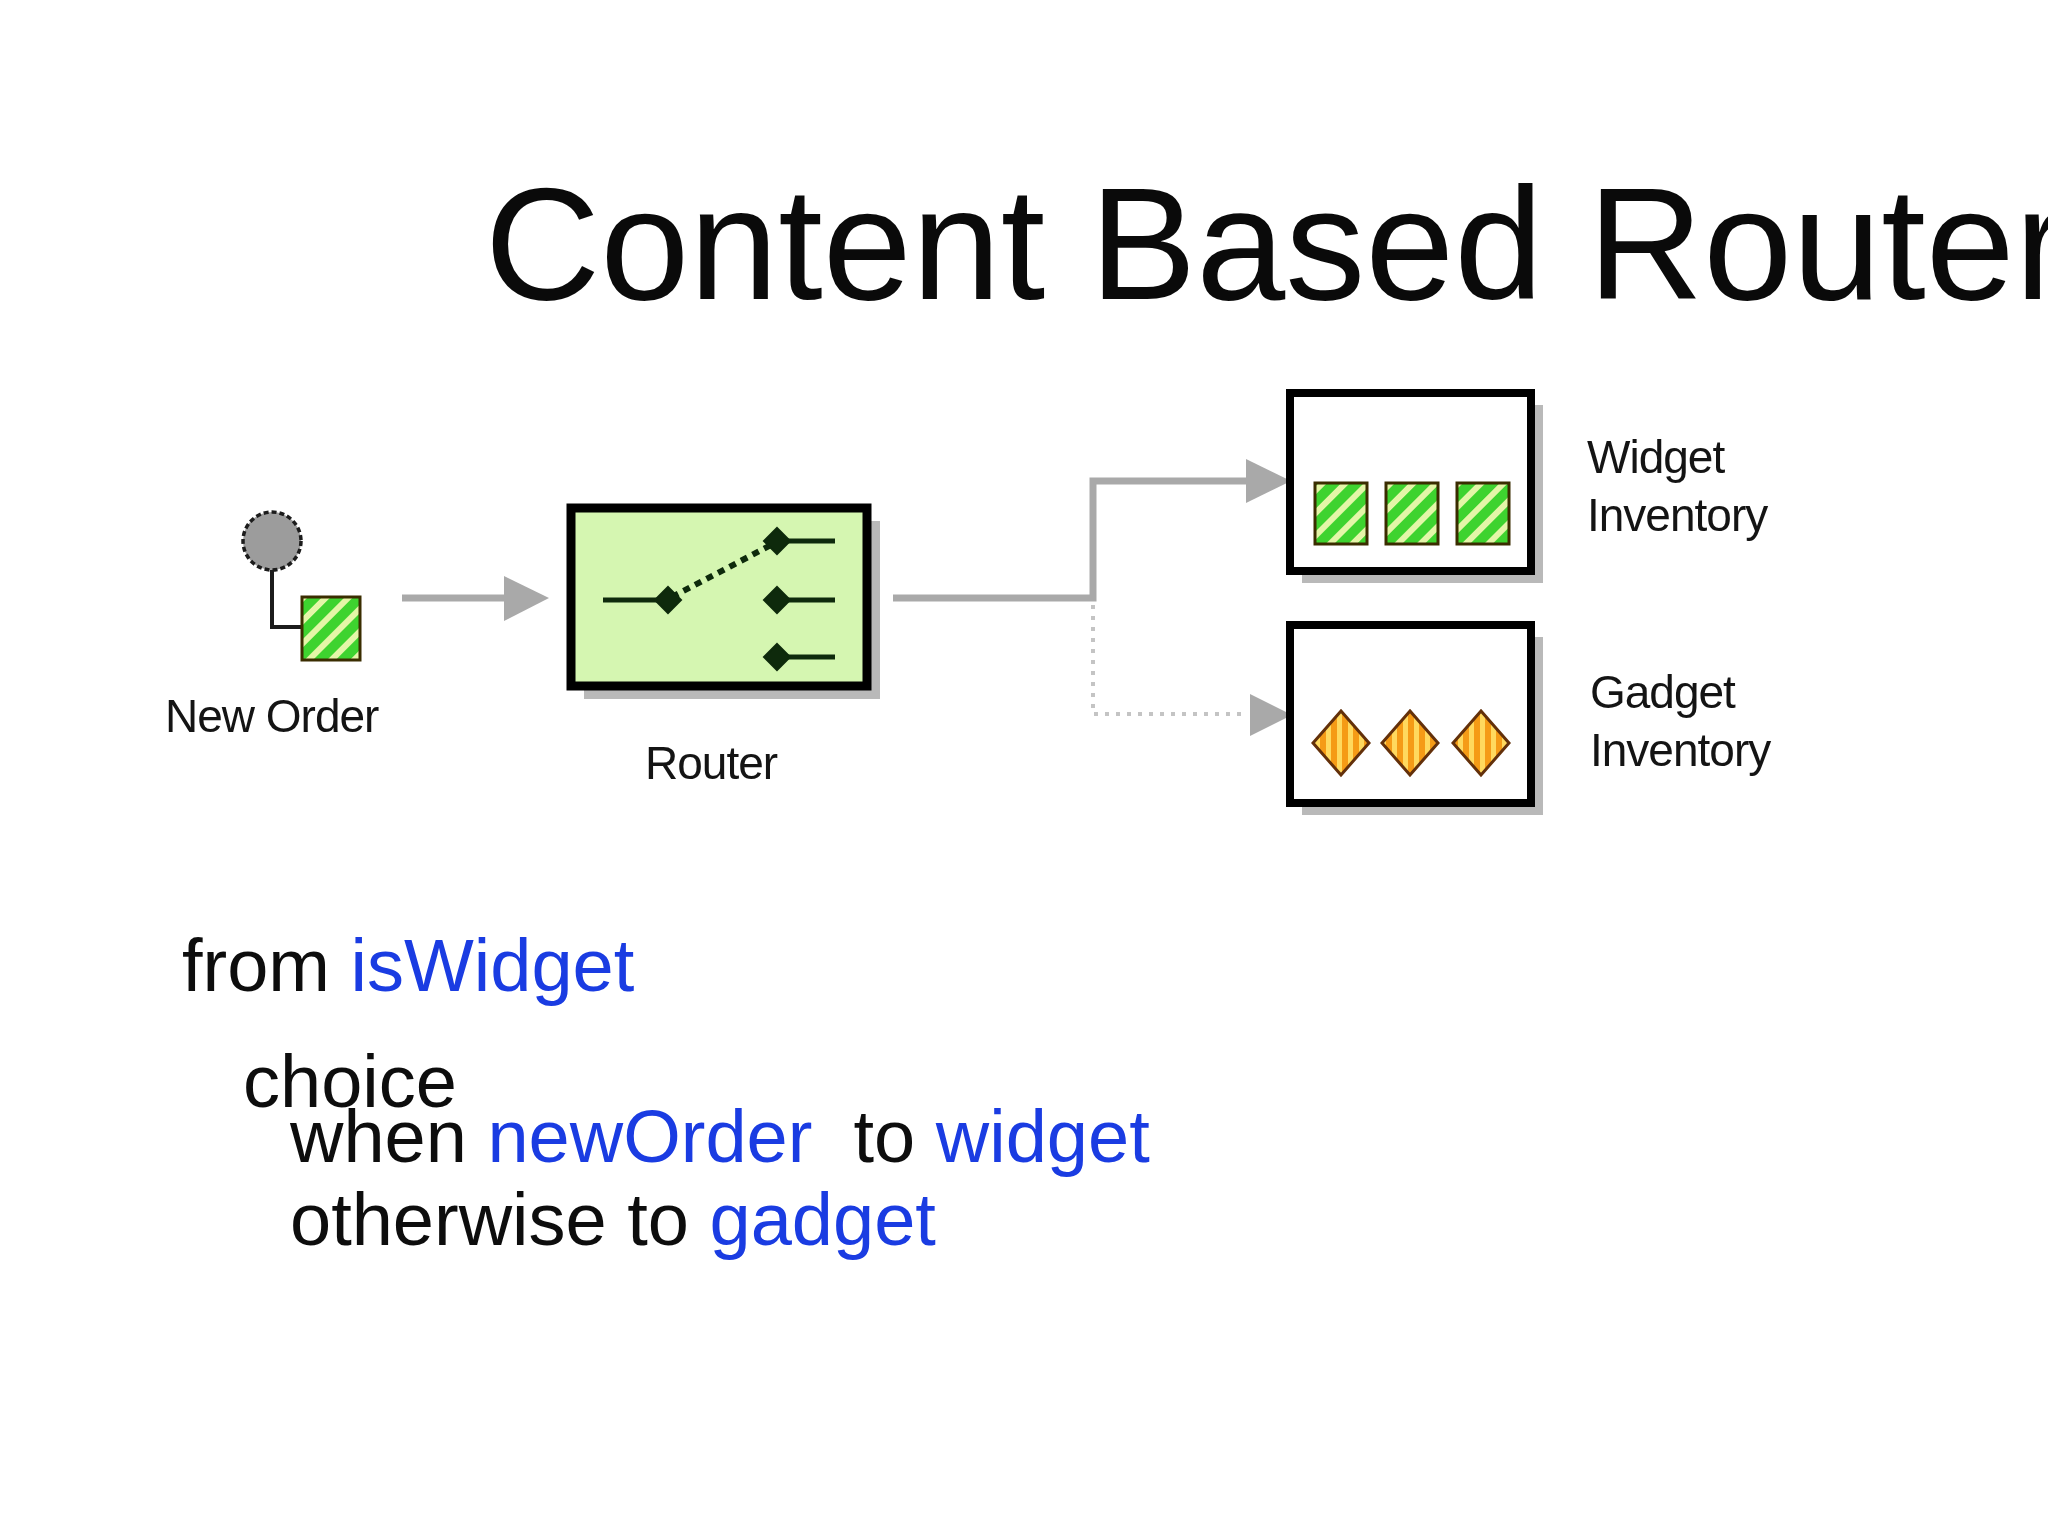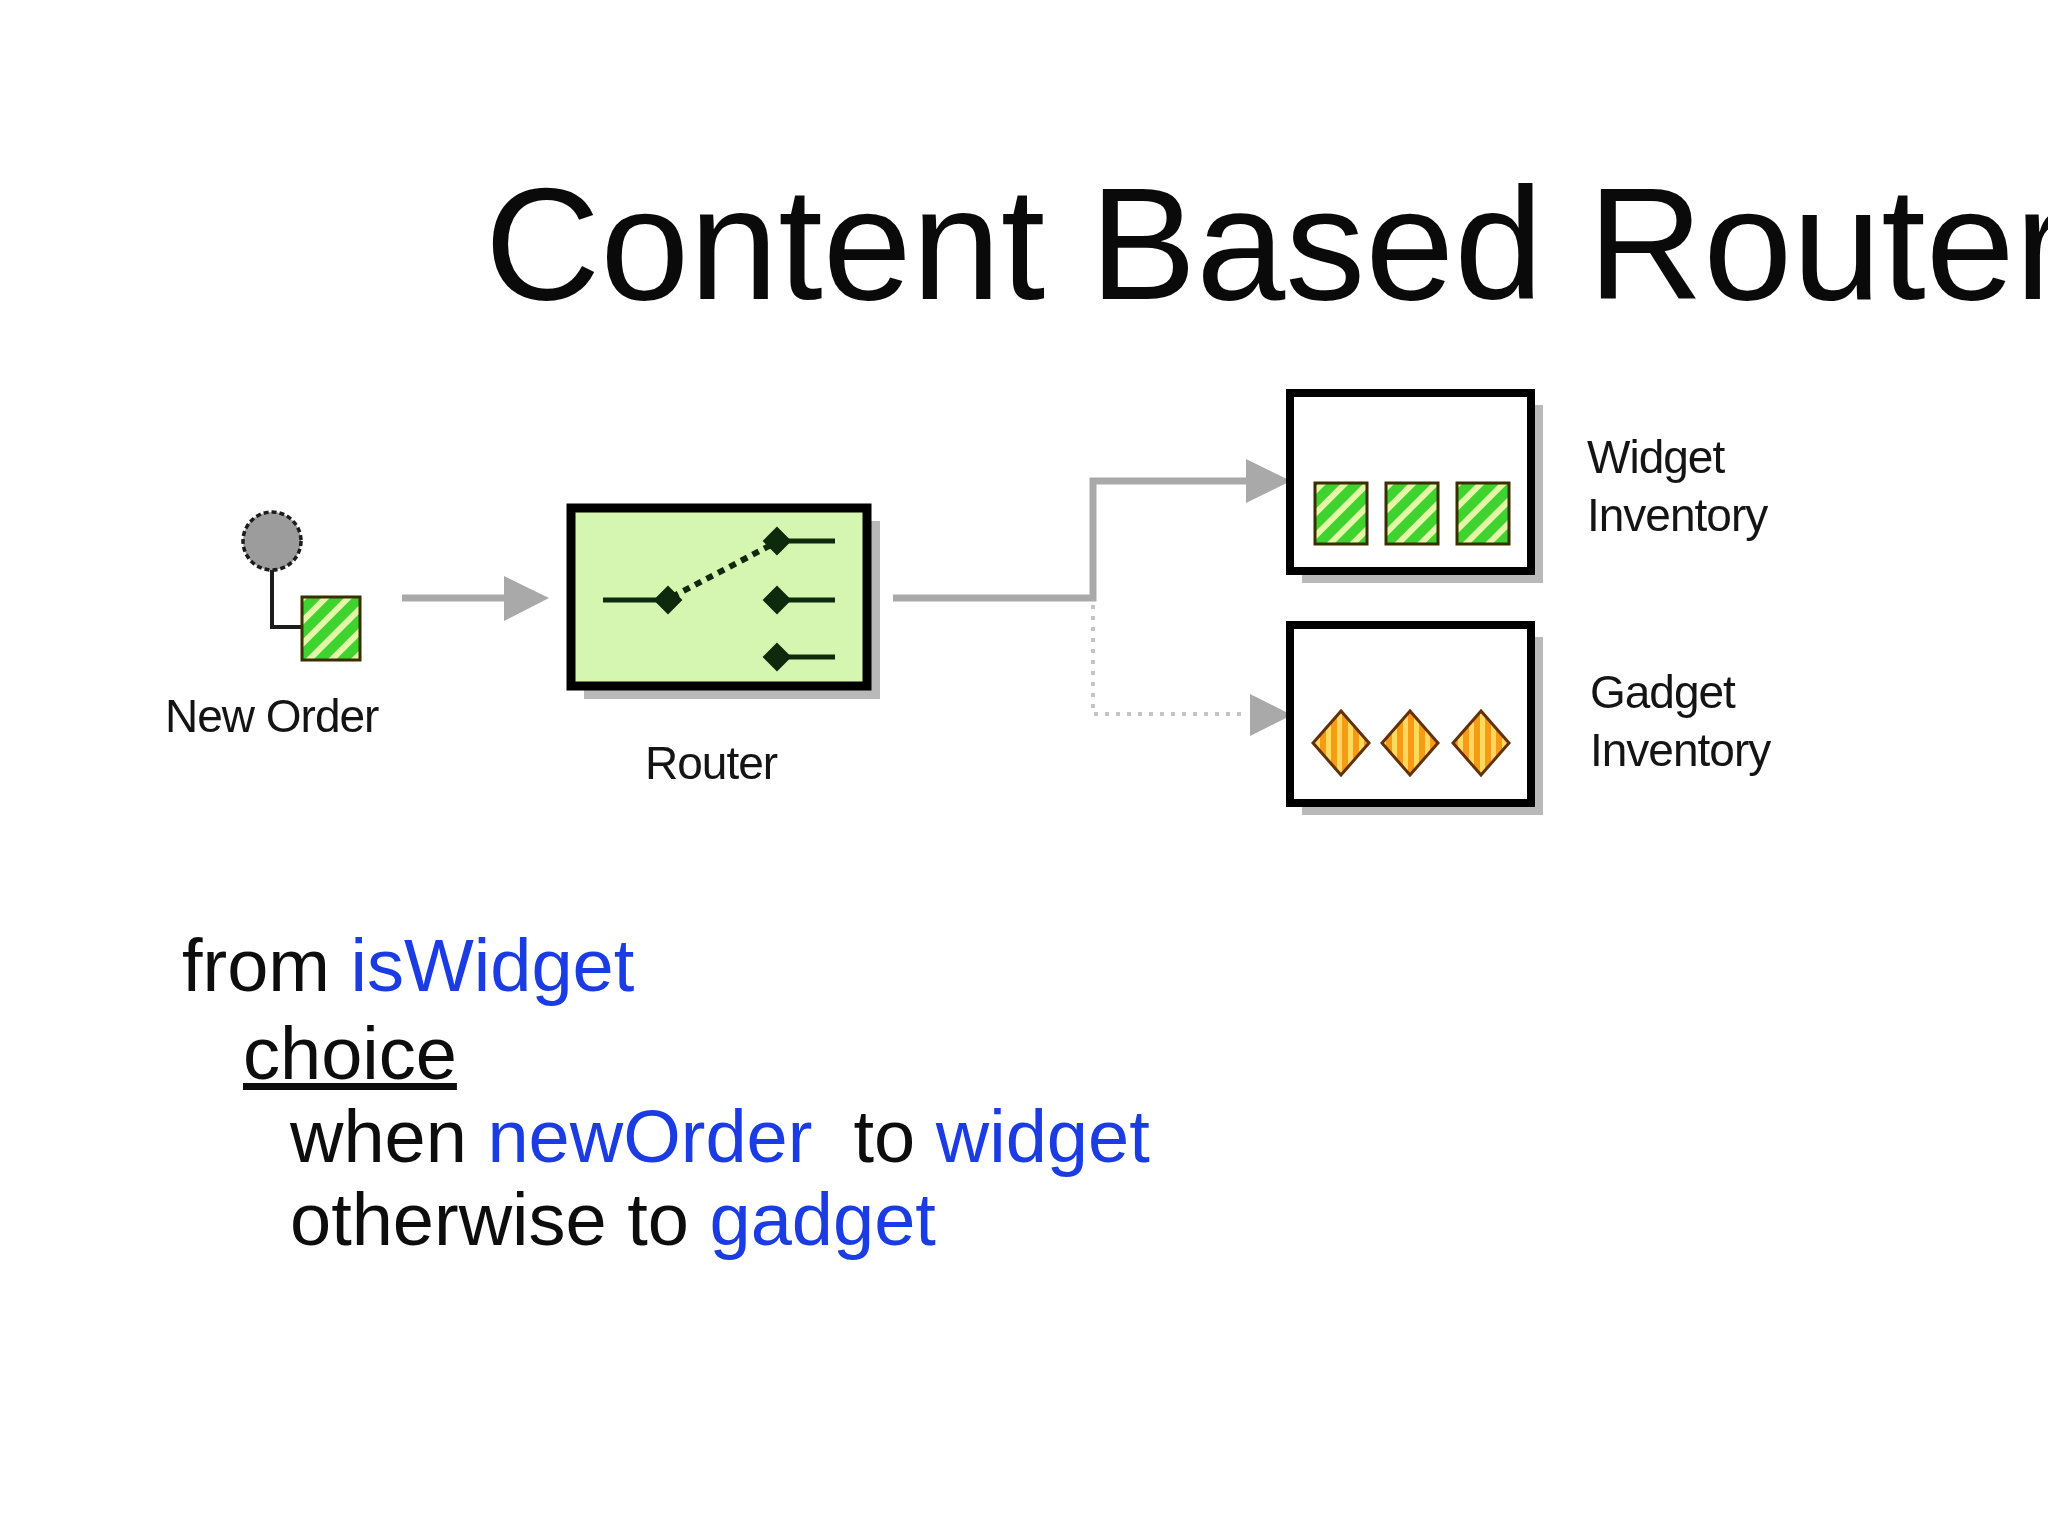--- a/index.html
+++ b/index.html
@@ -15,21 +15,21 @@
   .diagram-svg{position:absolute;left:0;top:0;width:2048px;height:1536px;}
   .dlabel{
     font-family:"Liberation Sans",sans-serif;font-size:46px;fill:#141414;
     letter-spacing:-1px;
   }
   .code-line{
     position:absolute;font-size:74px;line-height:74px;color:#0d0d0d;
     white-space:pre;
   }
   .cl-from{left:182px;top:929px;}
-  .cl-choice{left:243px;top:1017px;text-decoration:underline;}
+  .cl-choice{left:243px;top:1045px;}
   .cl-when{left:290px;top:1100px;}
   .cl-otherwise{left:290px;top:1183px;}
   .v{color:#1a3ce2;}
 </style>
 </head>
 <body>
 
 <div class="slide">
 
   <h1 class="title">Content Based Router</h1>

